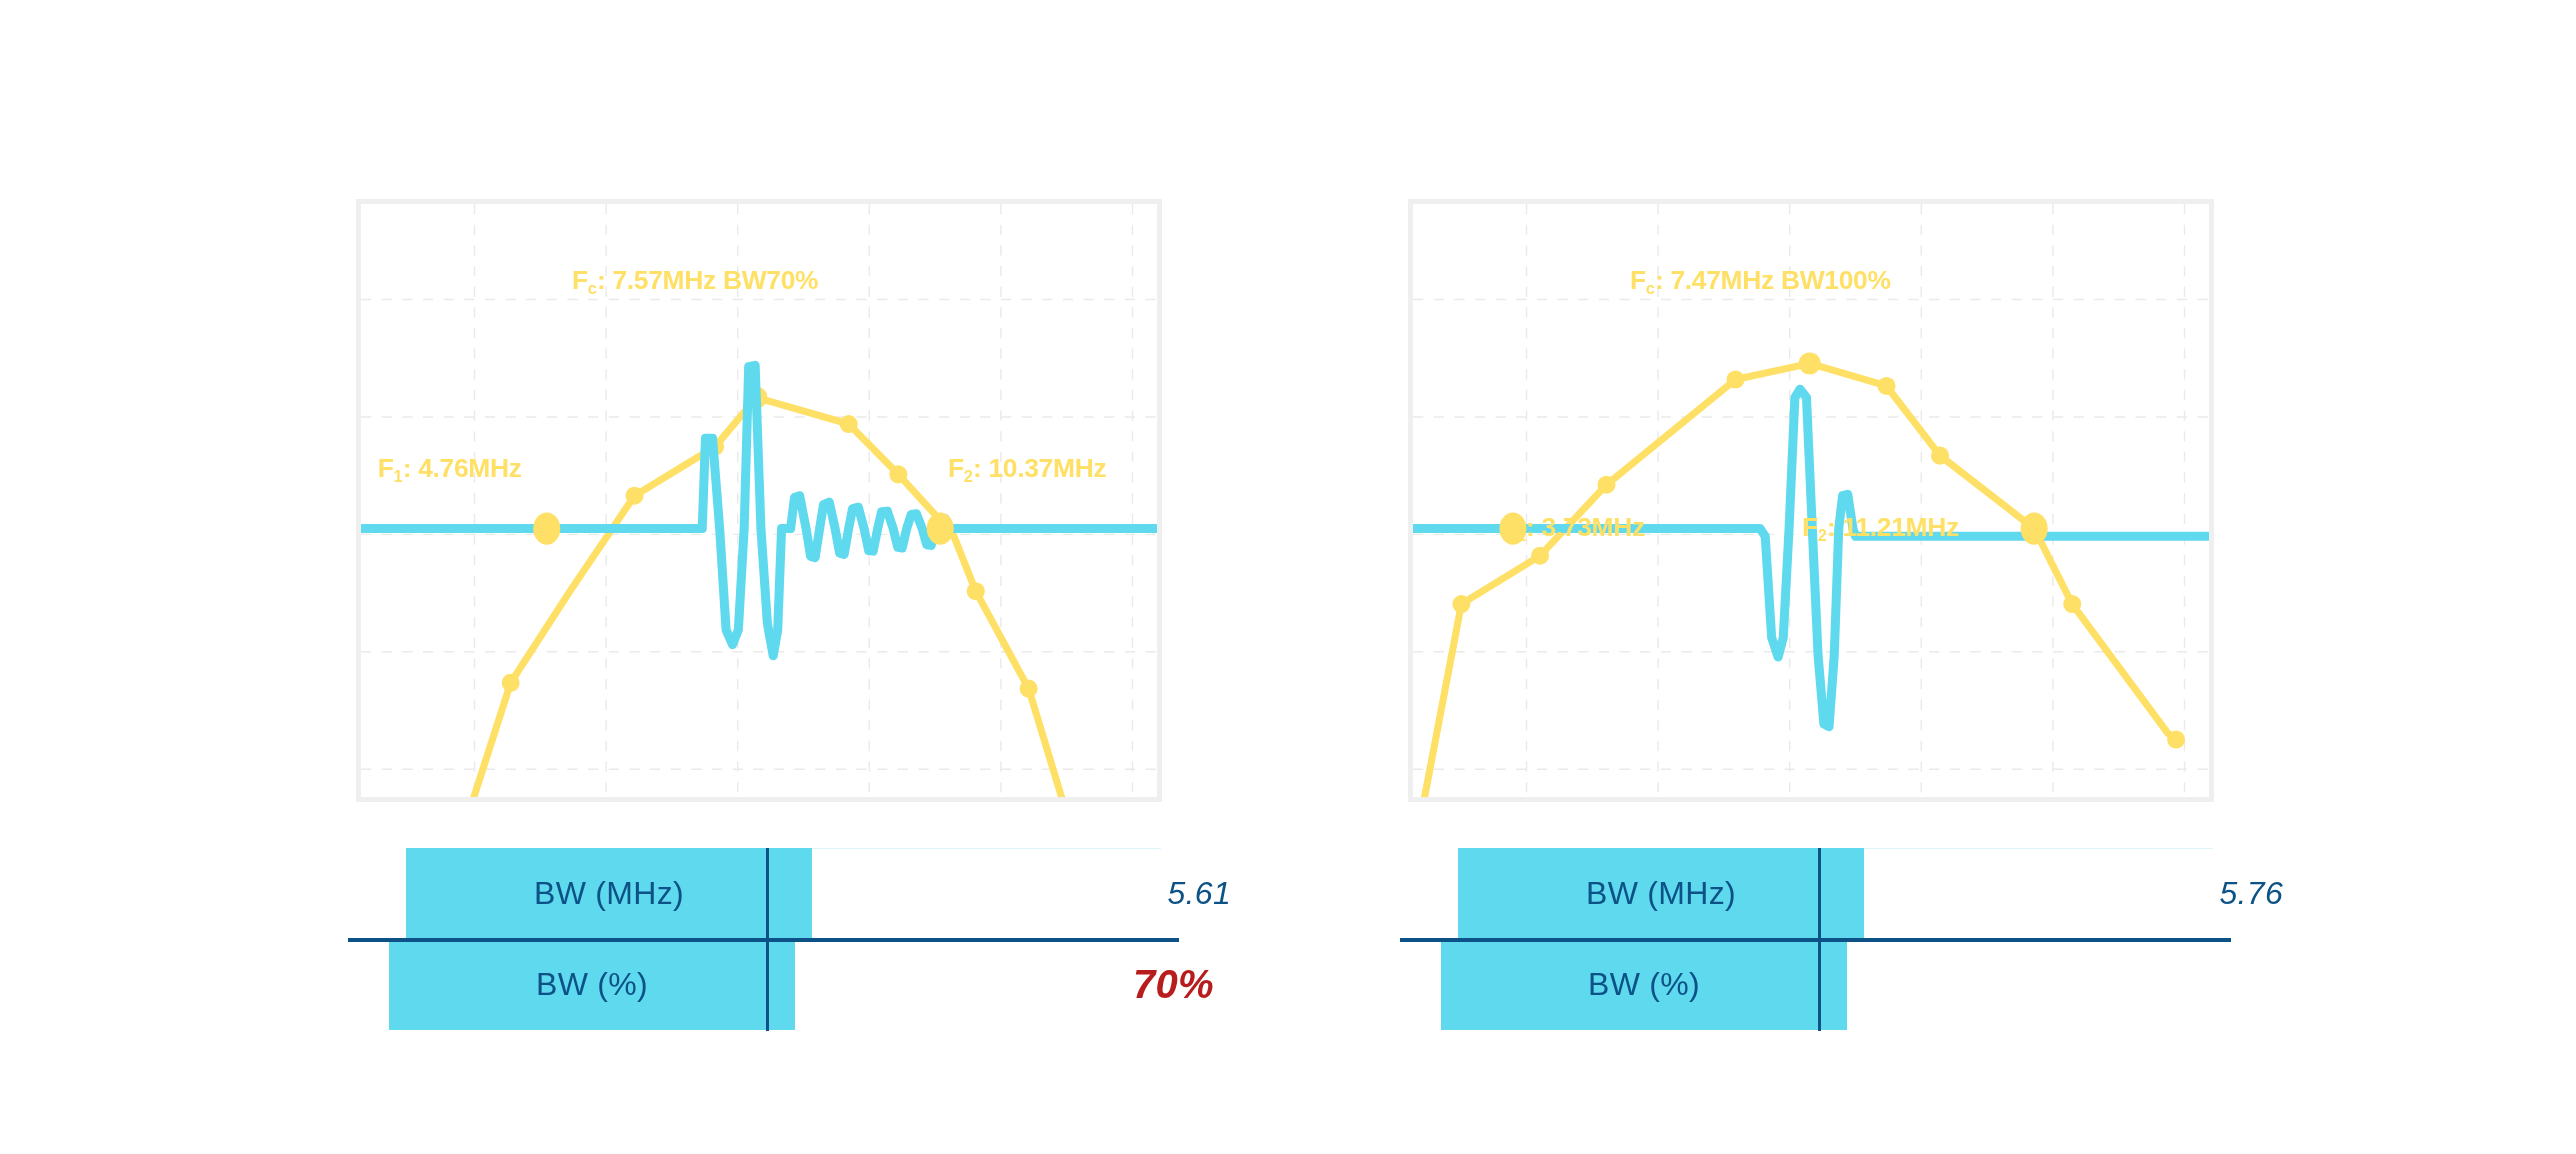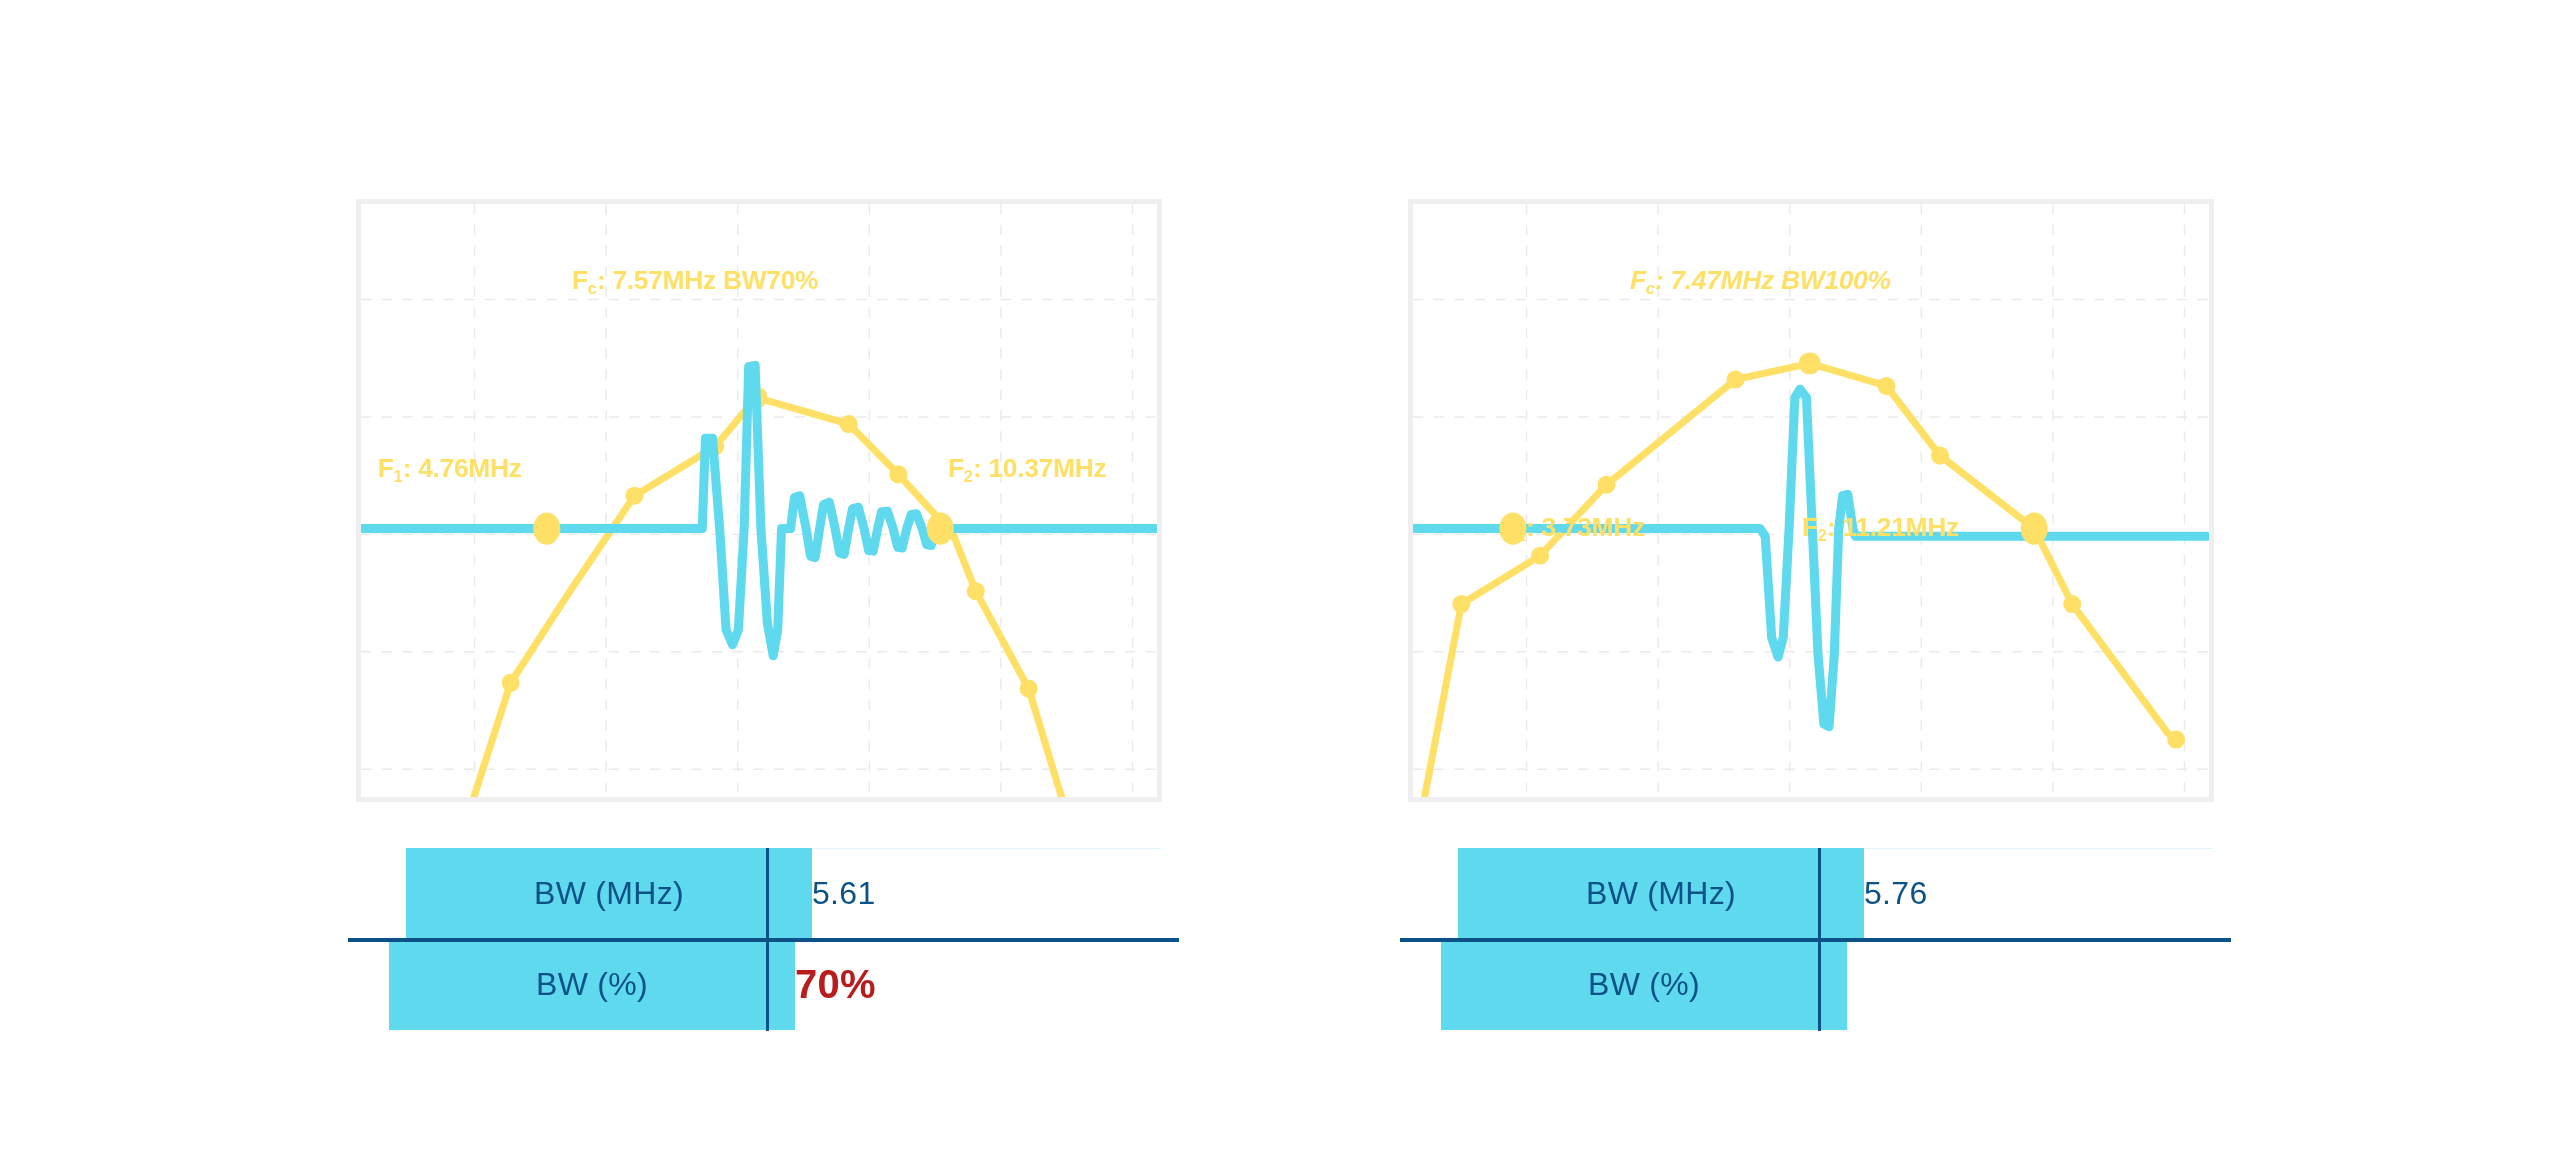--- a/index.html
+++ b/index.html
@@ -57,21 +57,21 @@
     vertical-align: -0.30em;
     letter-spacing: 0;
   }
 
   
   .ann-l-fc { left: 211px; top: 63px; }
   .ann-l-f1 { left: 16.7px;  top: 251px; }
   .ann-l-f2 { left: 587px; top: 251px; }
 
   
-  .ann-r-fc { left: 217px;  top: 63px; font-style: italic; }
+  .ann-r-fc { left: 217px;  top: 63px; }
   .ann-r-f1 { left: 68px;  top: 310px; margin-left: 20px; }
   .ann-r-f2 { left: 389px;  top: 310px; }
 
   
   .bwtable {
     position: absolute;
     width: 825px;
     height: 183px;
   }
   .bwtable-left  { left: 360px;  top: 848px; }
@@ -99,22 +99,23 @@
     color: #0C5286;
     font-size: 32px;
     font-weight: 400;
     letter-spacing: 0.3px;
   }
   .bw-value {
     flex: 1;
     height: 91px;
     display: flex;
     align-items: center;
-    justify-content: flex-start;
+    justify-content: flex-end;
     box-sizing: border-box;
+    font-style: italic;
   }
   .bw-value .v-num {
     color: #0C5286;
     font-size: 32px;
     font-weight: 400;
     letter-spacing: 0.3px;
   }
   .bw-value .v-pct {
     color: #b91c1c;
     font-size: 40px;

